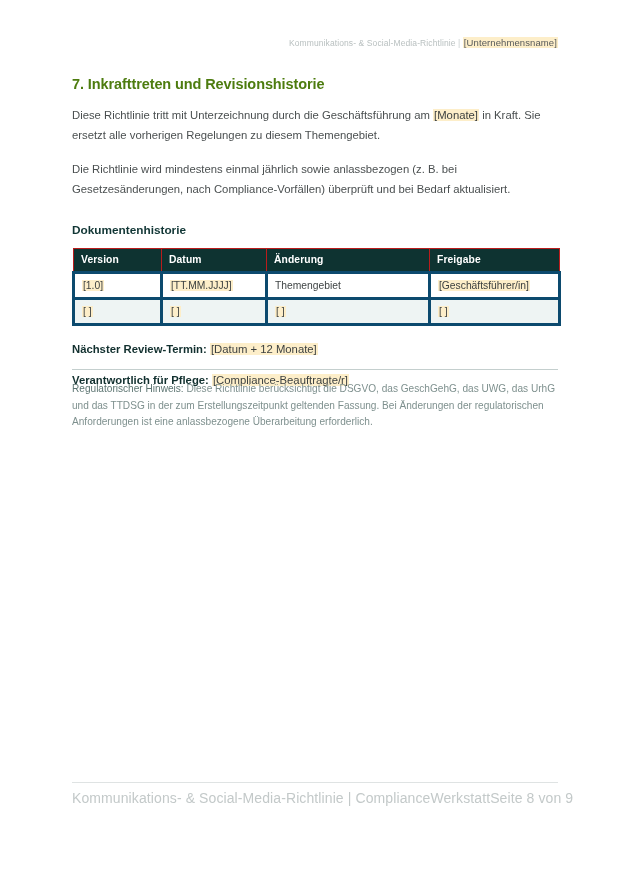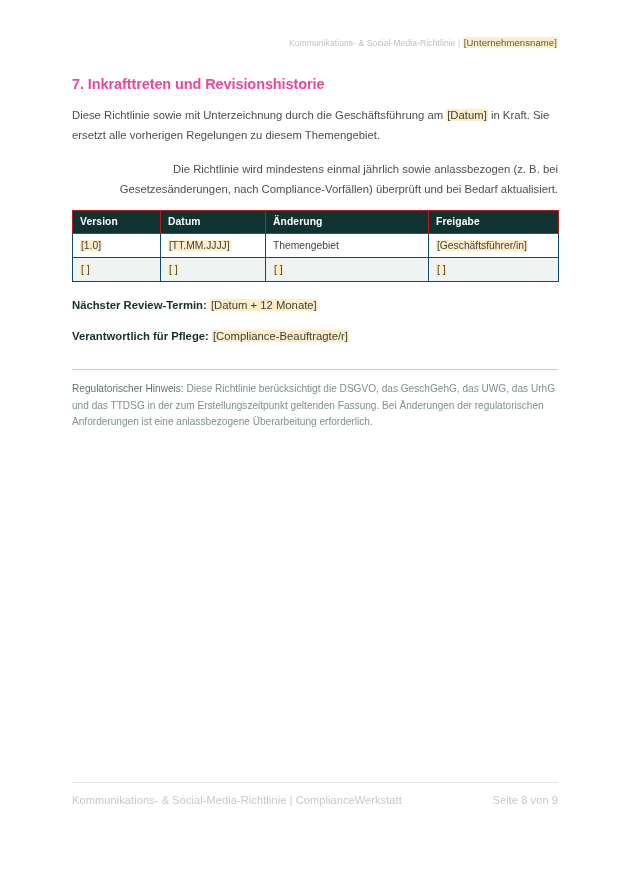--- a/index.html
+++ b/index.html
@@ -53,32 +53,32 @@
     top: 0;
     left: 72px;
     width: 486px;
   }
 
   h1.section-title {
     margin: 0;
     padding-top: 76px;
     font-size: 14.5px;
     font-weight: bold;
-    color: #ec4899;
+    color: #4d7c0f;
     letter-spacing: -0.1px;
   }
 
   p.body-text {
     margin: 0;
     padding-top: 13px;
     font-size: 11.3px;
     line-height: 20px;
     color: #4a4f50;
   }
-  p.body-text.second { padding-top: 14px; text-align: right; }
+  p.body-text.second { padding-top: 14px; }
 
   h2.sub-title {
     margin: 0;
     padding-top: 24px;
     font-size: 11.8px;
     font-weight: bold;
     color: #113635;
   }
 
   
@@ -93,21 +93,21 @@
     background: #0e3331;
     color: #ffffff;
     font-weight: bold;
     text-align: left;
     padding: 5px 7px 6px 7px;
     border: 1px solid #b91c1c;
     font-size: 10.3px;
     letter-spacing: 0.1px;
   }
   table.history td {
-    border: 1px solid #0c4a6e;
+    border: 3px solid #0c4a6e;
     padding: 5px 7px 6px 7px;
     color: #3f4445;
     vertical-align: middle;
     height: 12px;
   }
   table.history tr.row-odd td { background: #ffffff; }
   table.history tr.row-even td { background: #eef4f3; }
 
   col.c-version  { width: 88px; }
   col.c-datum    { width: 105px; }
@@ -161,21 +161,21 @@
     background: #dfe3e3;
   }
   .doc-footer {
     position: absolute;
     bottom: 31px;
     left: 72px;
     width: 486px;
     display: flex;
     justify-content: space-between;
     align-items: baseline;
-    font-size: 11px;
+    font-size: 14px;
     color: #c3c9c9;
     letter-spacing: 0.1px;
     white-space: nowrap;
   }
 </style>
 </head>
 <body>
 
 <div class="page">
 
@@ -183,25 +183,26 @@
     <span>Kommunikations- &amp; Social-Media-Richtlinie</span>
     <span class="sep">|</span>
     <span class="hl">[Unternehmensname]</span>
   </div>
 
   <div class="content">
 
     <h1 class="section-title">7. Inkrafttreten und Revisionshistorie</h1>
 
     <p class="body-text">
-      <span>Diese Richtlinie sowie mit Unterzeichnung durch die Geschäftsführung am </span><span class="hl">[Datum]</span><span> in Kraft. Sie ersetzt alle vorherigen Regelungen zu diesem Themengebiet.</span>
+      <span>Diese Richtlinie tritt mit Unterzeichnung durch die Geschäftsführung am </span><span class="hl">[Monate]</span><span> in Kraft. Sie ersetzt alle vorherigen Regelungen zu diesem Themengebiet.</span>
     </p>
 
     <p class="body-text second">Die Richtlinie wird mindestens einmal jährlich sowie anlassbezogen (z. B. bei Gesetzesänderungen, nach Compliance-Vorfällen) überprüft und bei Bedarf aktualisiert.</p>
 
+    <h2 class="sub-title">Dokumentenhistorie</h2>
 
     <table class="history">
       <colgroup>
         <col class="c-version">
         <col class="c-datum">
         <col class="c-aenderung">
         <col class="c-freigabe">
       </colgroup>
       <thead>
         <tr>

